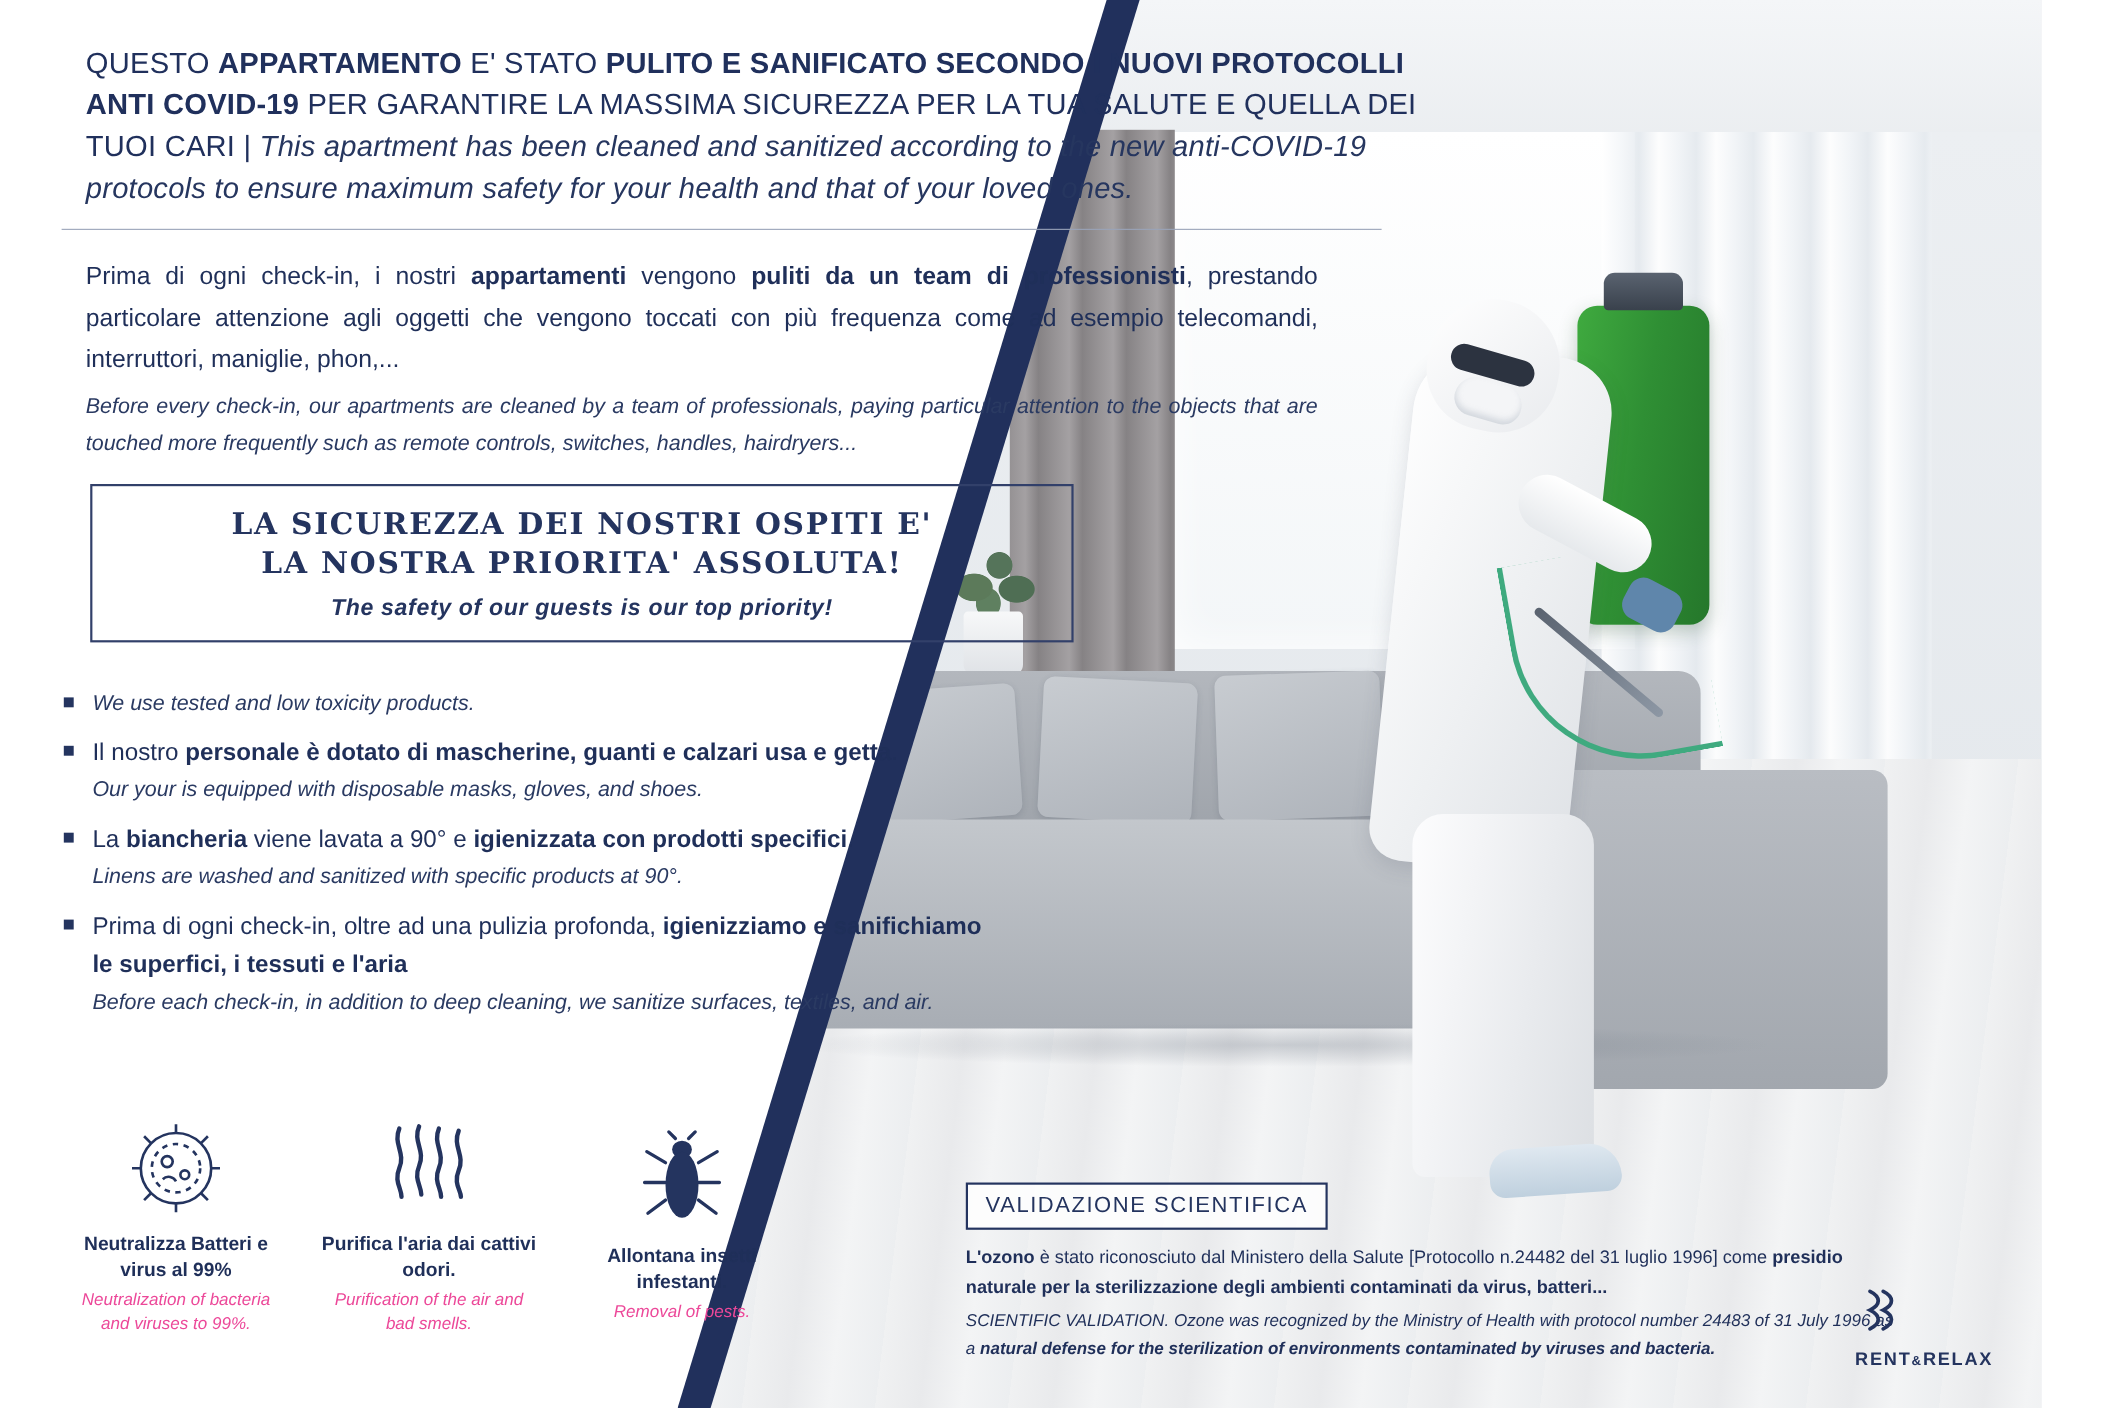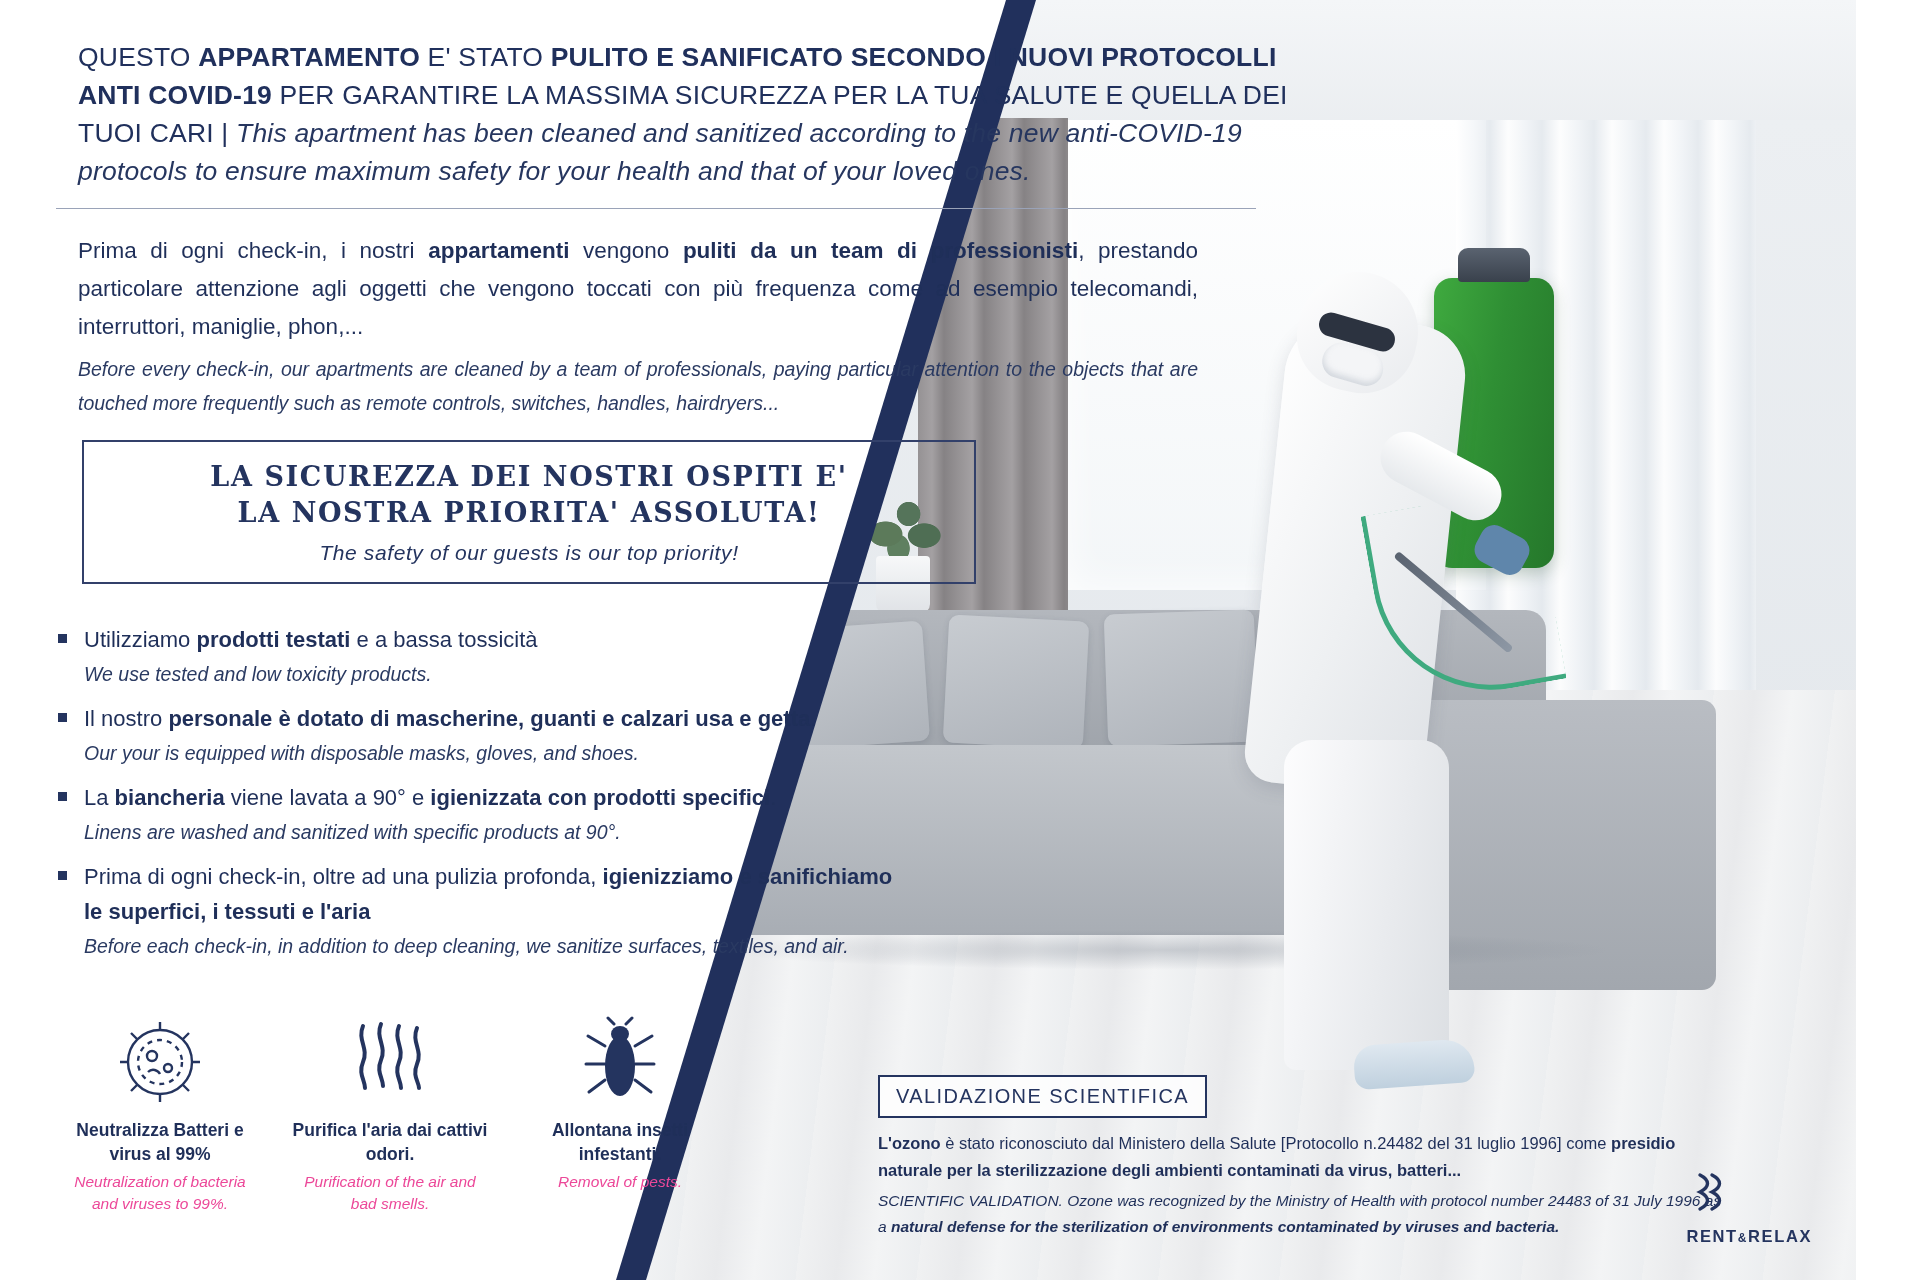--- a/index.html
+++ b/index.html
@@ -316,21 +316,21 @@
     font-weight: bold;
     font-size: 27px;
     line-height: 36px;
     letter-spacing: 1.6px;
     text-align: center;
     color: #24345f;
   }
   .priority-en {
     margin-top: 10px;
     font-style: italic;
-    font-weight: normal;
+    font-weight: bold;
     font-size: 21px;
     letter-spacing: 0.6px;
     color: #24345f;
   }
   .bullets {
     position: absolute;
     left: 56px;
     top: 622px;
     width: 860px;
   }
@@ -360,20 +360,21 @@
     color: #2a3a62;
   }
   
   .icons-row {
     position: absolute;
     left: 60px;
     top: 1012px;
     width: 660px;
     display: flex;
     justify-content: space-between;
+    align-items: center;
   }
   .icon-col {
     width: 200px;
     text-align: center;
   }
   .icon-art {
     height: 92px;
     display: flex;
     align-items: flex-end;
     justify-content: center;
@@ -512,23 +513,20 @@
         <div>LA SICUREZZA DEI NOSTRI OSPITI E'</div>
         <div>LA NOSTRA PRIORITA' ASSOLUTA!</div>
       </div>
       <div class="priority-en">The safety of our guests is our top priority!</div>
     </div>
 
     <div class="bullets">
 
       <div class="bullet">
         <span class="sq"></span>
-        <div class="it">
-          <span>Utilizziamo </span><b>prodotti testati</b><span> e a bassa tossicità</span>
-        </div>
         <div class="en">We use tested and low toxicity products.</div>
       </div>
 
       <div class="bullet">
         <span class="sq"></span>
         <div class="it">
           <span>Il nostro </span><b>personale è dotato di mascherine, guanti e calzari usa e getta</b><span>.</span>
         </div>
         <div class="en">Our your is equipped with disposable masks, gloves, and shoes.</div>
       </div>

